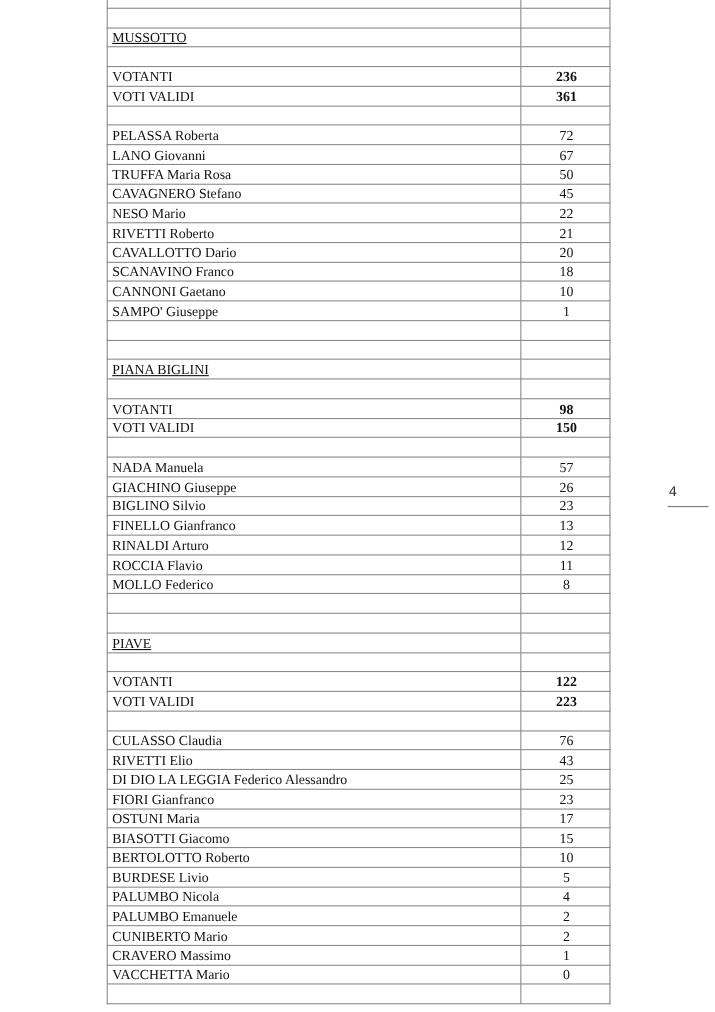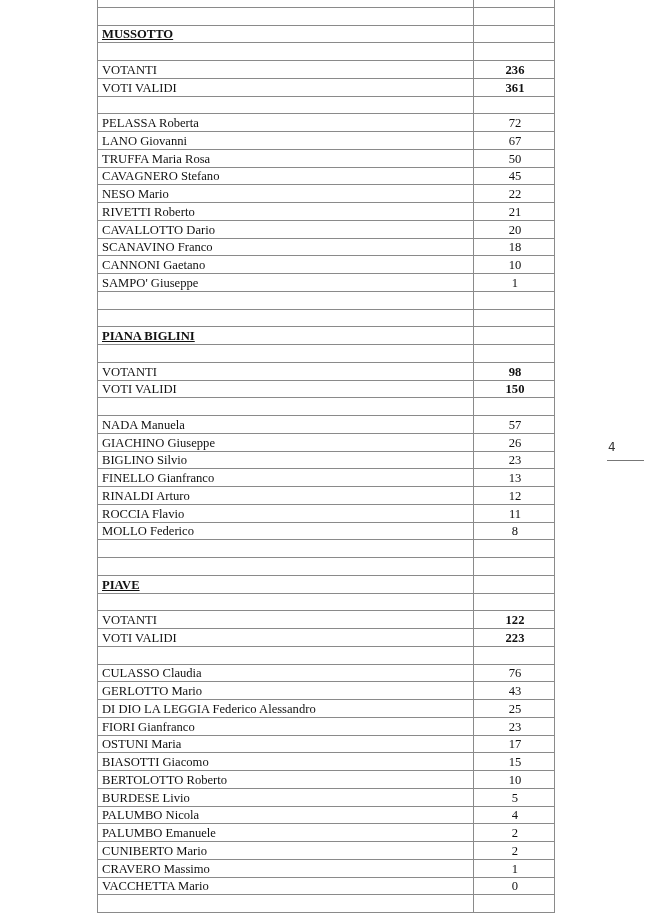--- a/index.html
+++ b/index.html
@@ -10,21 +10,21 @@
     border-collapse: collapse; table-layout: fixed; width: 457px;
   }
   #results-table col.c-name { width: 376px; }
   #results-table col.c-val { width: 81px; }
   #results-table td {
     height: 16.75px; padding: 0 3px 0 4px; border: 1px solid #8a8a8a;
     font-size: 12.6px; line-height: 16px; white-space: nowrap; overflow: hidden;
     vertical-align: bottom;
   }
   #results-table td.val { text-align: center; padding-right: 2px; }
-  #results-table tr.section td.name { font-weight: bold; text-decoration: underline; }
+  #results-table tr.section td.name { font-weight: normal; text-decoration: underline; }
   #results-table tr.total td.val { font-weight: bold; }
   .page-number { position: absolute; left: 608px; top: 440px; font-family: "DejaVu Sans", sans-serif;
                  font-size: 12px; color: #333; }
   .page-rule { position: absolute; left: 607px; top: 460px; width: 37px; height: 1px; background: #777; }
 </style>
 </head>
 <body>
 
 <table id="results-table">
   <colgroup>
@@ -182,21 +182,21 @@
       </tr>
       <tr>
         <td class="name"></td>
         <td class="val"></td>
       </tr>
       <tr>
         <td class="name">CULASSO Claudia</td>
         <td class="val">76</td>
       </tr>
       <tr>
-        <td class="name">GERLOTTO Mario</td>
+        <td class="name">RIVETTI Elio</td>
         <td class="val">43</td>
       </tr>
       <tr>
         <td class="name">DI DIO LA LEGGIA Federico Alessandro</td>
         <td class="val">25</td>
       </tr>
       <tr>
         <td class="name">FIORI Gianfranco</td>
         <td class="val">23</td>
       </tr>

